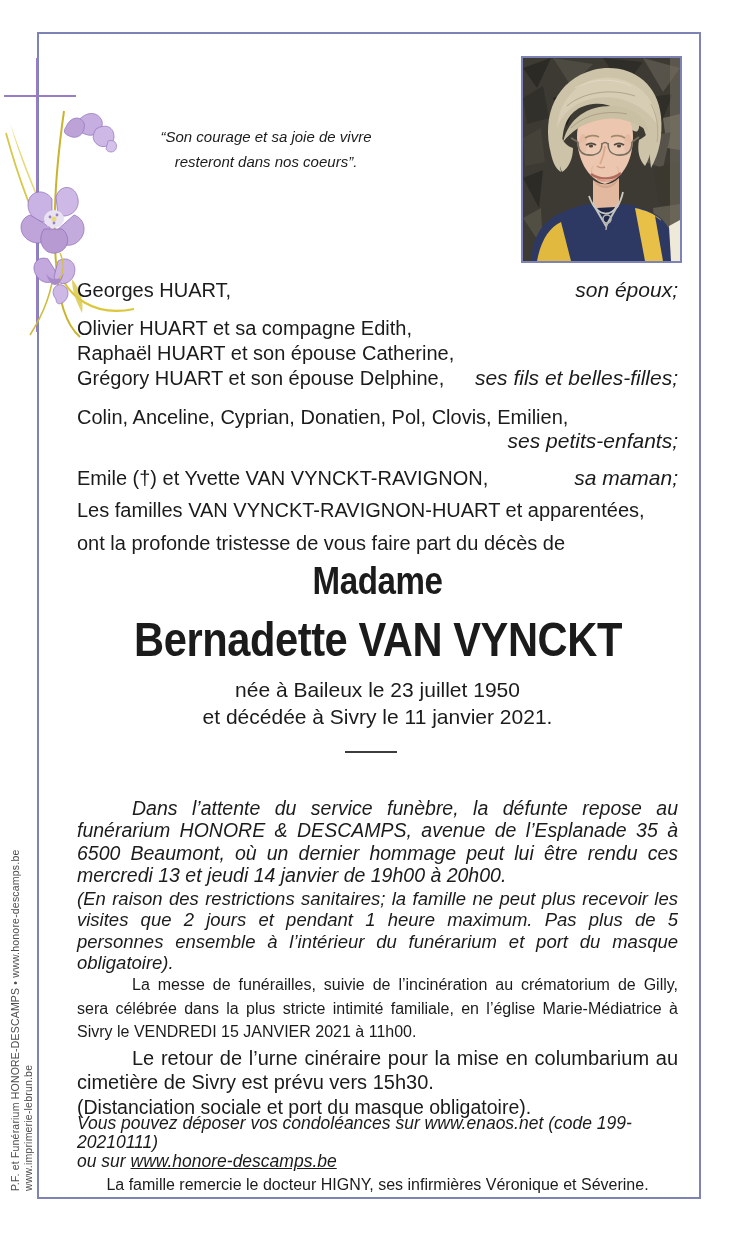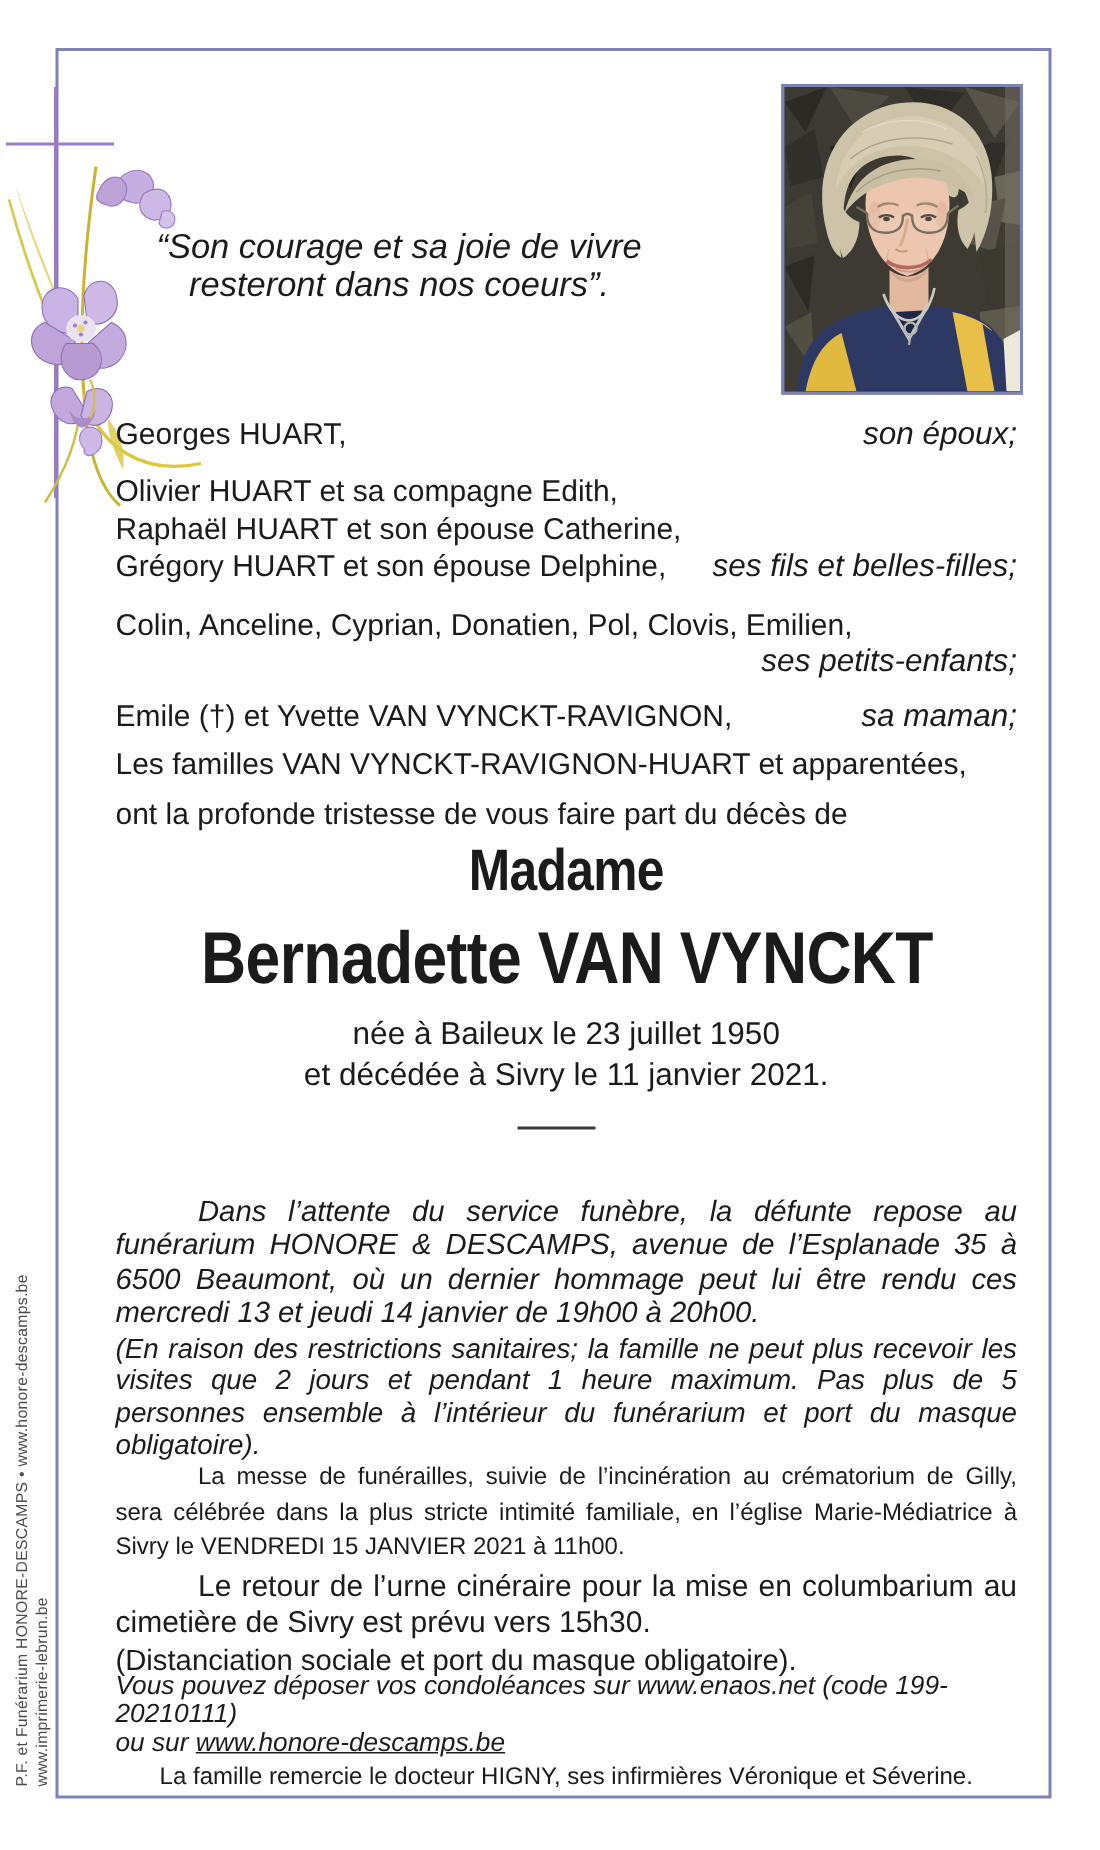--- a/index.html
+++ b/index.html
@@ -14,21 +14,21 @@
   .cross-v{position:absolute;left:36px;top:58px;width:2px;height:274px;background:var(--color-cross,#9a7bc6);}
   .cross-h{position:absolute;left:4px;top:95px;width:72px;height:2px;background:var(--color-cross,#9a7bc6);}
   .flower{position:absolute;left:0;top:103px;width:140px;height:240px;}
   .credit{
     position:absolute;left:9px;top:1191px;width:345px;
     transform:rotate(-90deg);transform-origin:0 0;
     font-size:10.5px;line-height:13px;color:#4c4c4c;letter-spacing:.2px;
   }
   .quote{
     position:absolute;left:96px;top:124px;width:340px;text-align:center;
-    font-style:italic;font-size:23px;line-height:25px;margin-top:28px;
+    font-style:italic;font-size:15px;line-height:25px;
   }
   .photo{
     position:absolute;left:521px;top:56px;width:161px;height:207px;box-sizing:border-box;
     border:2px solid var(--color-frame,#7e83b6);overflow:hidden;background:#3c3a33;
   }
   .photo svg{display:block;width:100%;height:100%;}
   .row{
     position:absolute;left:77px;width:601px;font-size:20px;line-height:24px;white-space:nowrap;
     display:flex;justify-content:space-between;align-items:baseline;
   }

